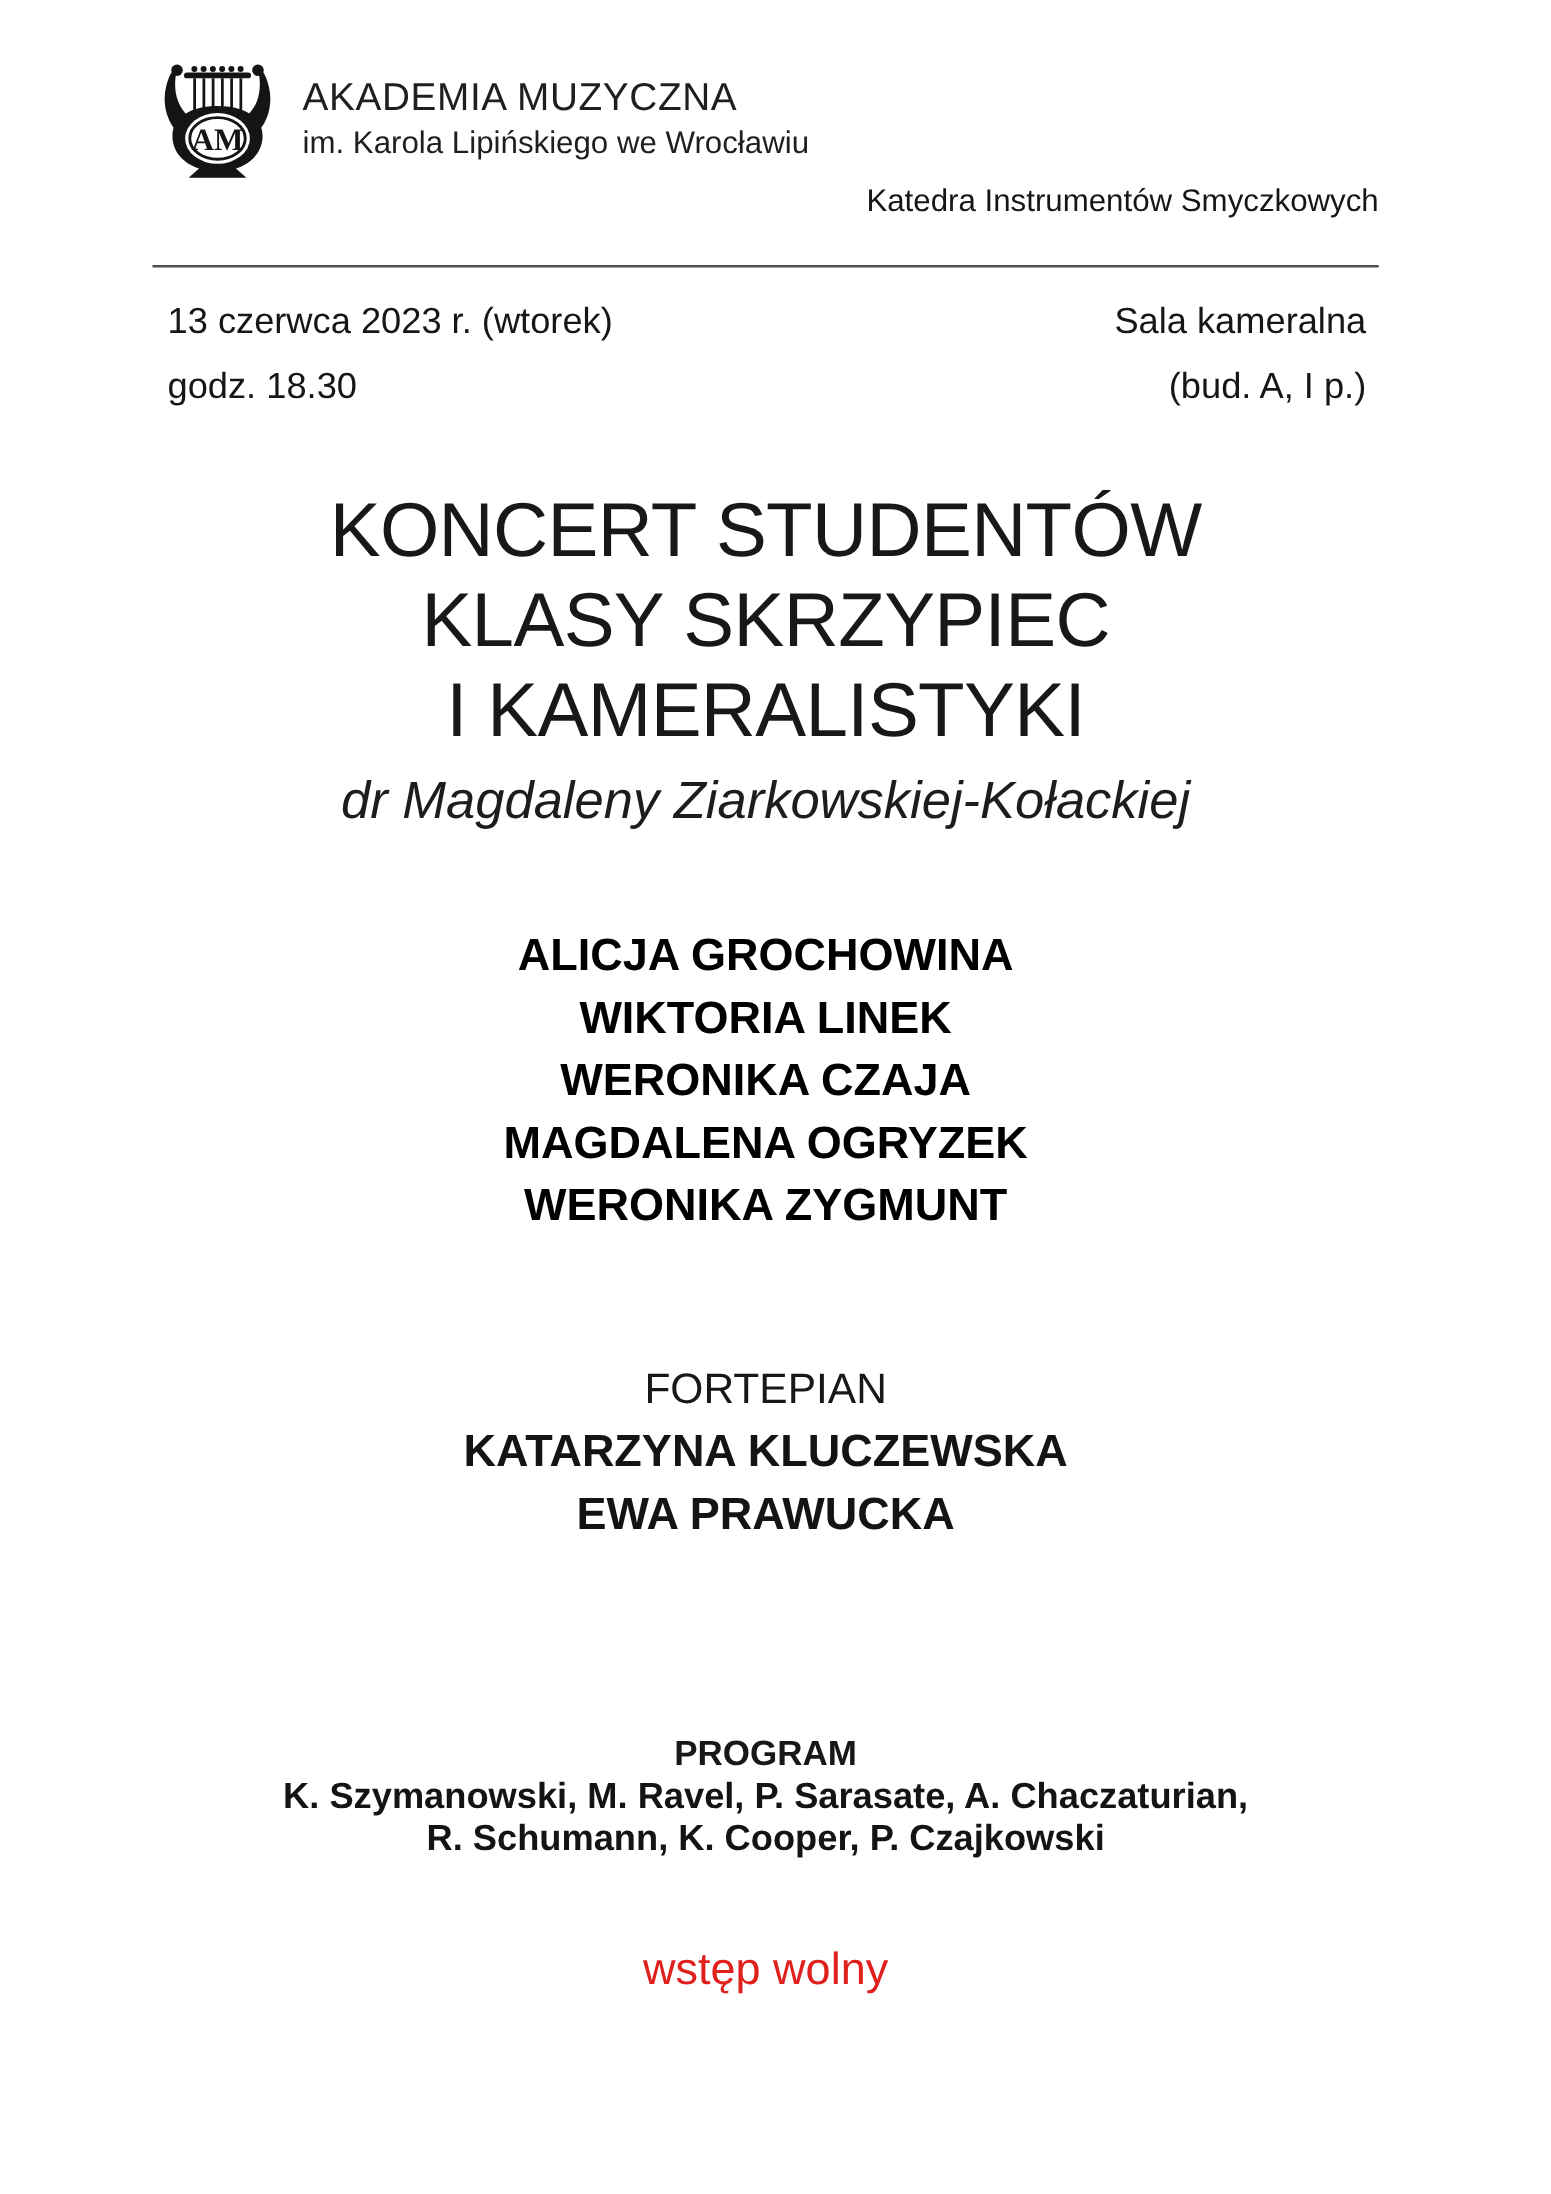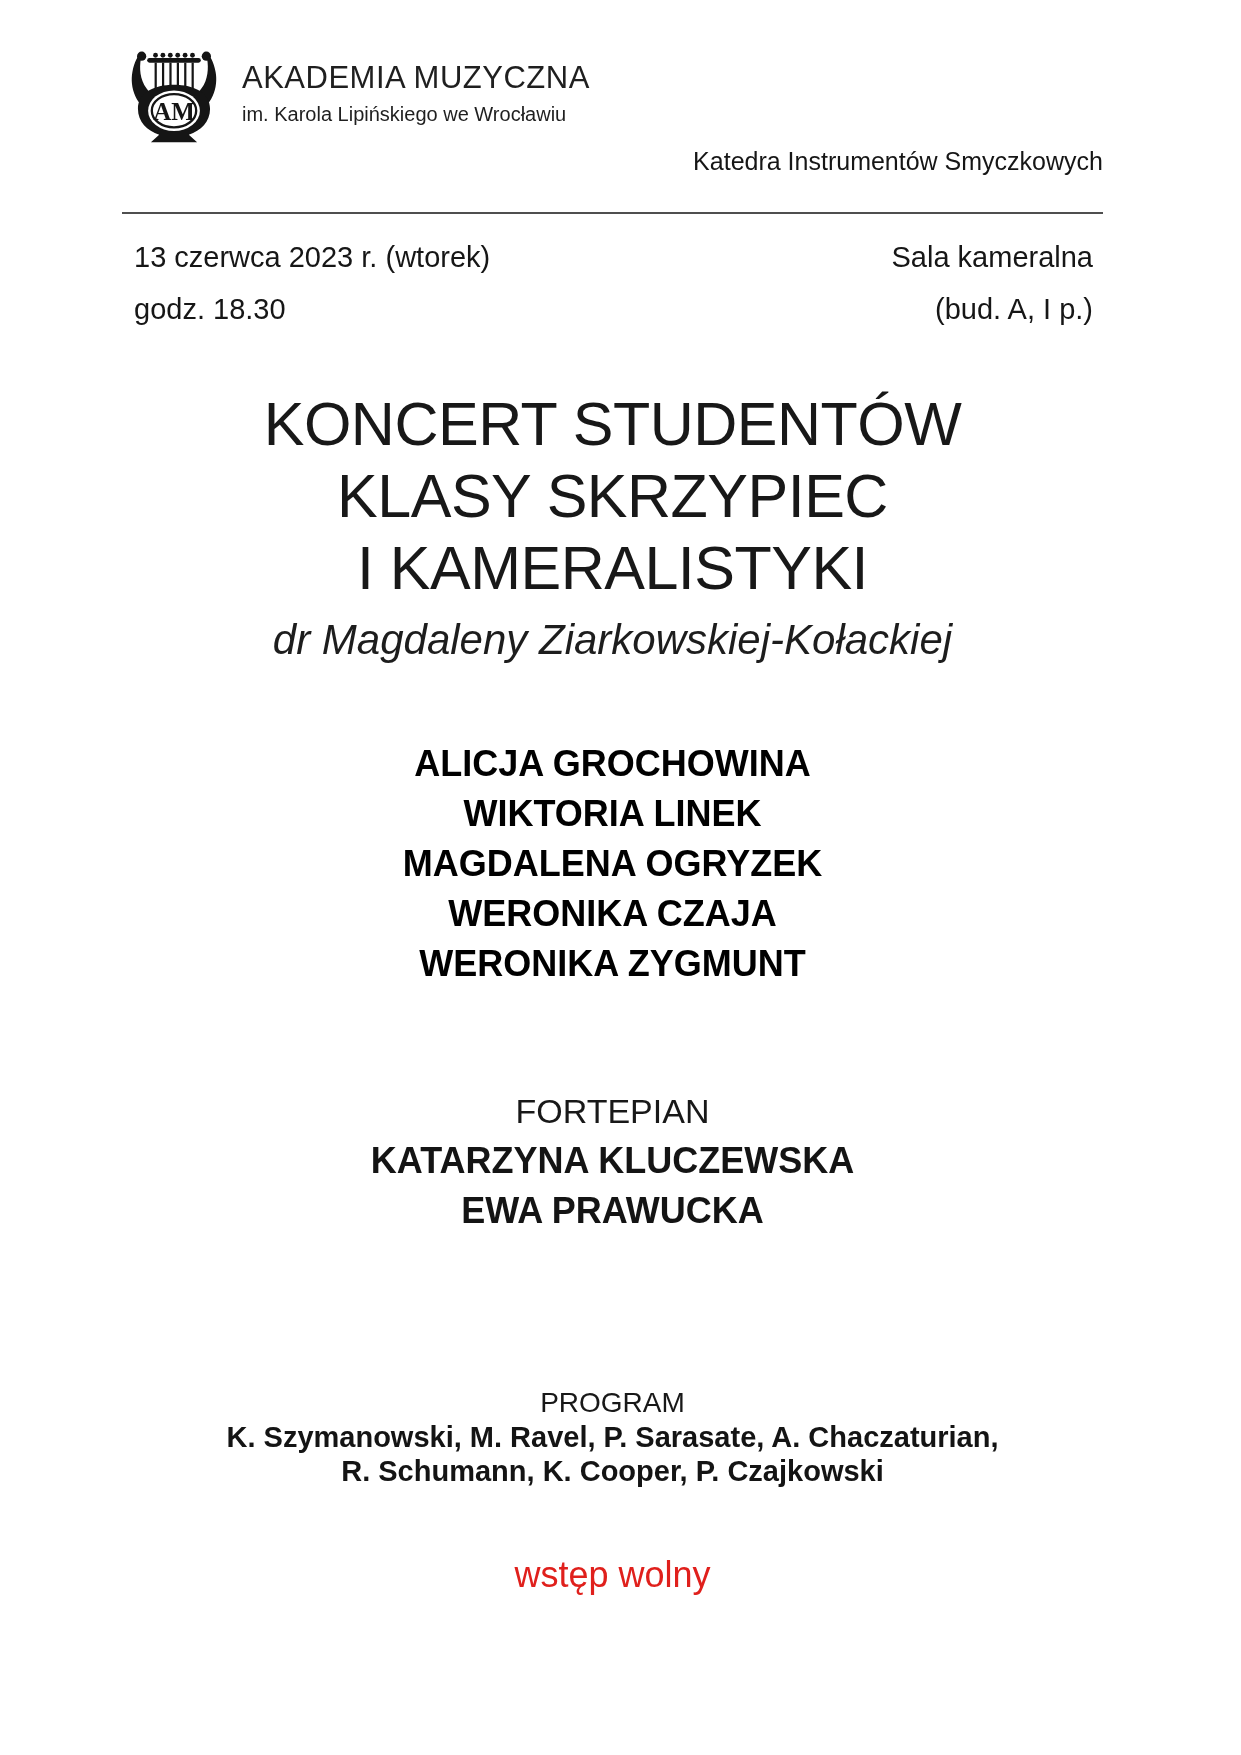--- a/index.html
+++ b/index.html
@@ -16,21 +16,21 @@
   }
 
   
   .logo-row { display: flex; align-items: center; gap: 16px; height: 102px; }
   .logo-mark { flex: 0 0 auto; }
   .org { display: flex; flex-direction: column; justify-content: space-between; }
   .org-name {
     font-size: 31px; line-height: 38px; letter-spacing: 0.5px;
     color: #1f1f1f; font-weight: 500;
   }
-  .org-sub { font-size: 20px; line-height: 34px; color: #1f1f1f; }
+  .org-sub { font-size: 25px; line-height: 34px; color: #1f1f1f; }
 
   .department {
     text-align: right;
     font-size: 25px; line-height: 30px; color: #161616;
   }
 
   .divider {
     margin-top: 36px; height: 0;
     border-top: 2px solid #4f4f4f;
   }
@@ -61,21 +61,21 @@
   .performers { list-style: none; margin: 76px 0 0 0; padding: 0; }
   .performers li {
     font-weight: 700; font-size: 36px; line-height: 50px; color: #000000;
   }
 
   .piano-section { margin-top: 97px; }
   .section-heading { font-size: 34px; line-height: 50px; font-weight: 400; color: #181818; }
   .bold-name { font-weight: 700; font-size: 36px; line-height: 50px; color: #141414; }
 
   .program-section { margin-top: 150px; }
-  .program-heading { font-size: 28px; line-height: 34px; font-weight: 400; color: #181818; }
+  .program-heading { font-size: 28px; line-height: 34px; font-weight: 700; color: #181818; }
   .program-line { font-weight: 700; font-size: 29px; line-height: 34px; color: #141414; }
 
   .admission {
     margin-top: 66px;
     font-size: 36px; line-height: 42px;
   }
 </style>
 </head>
 <body>
 
@@ -133,22 +133,22 @@
     <h1 class="title">
       <span class="title-line">KONCERT STUDENTÓW</span>
       <span class="title-line">KLASY SKRZYPIEC</span>
       <span class="title-line">I KAMERALISTYKI</span>
     </h1>
     <div class="subtitle">dr Magdaleny Ziarkowskiej-Kołackiej</div>
 
     <ul class="performers">
       <li>ALICJA GROCHOWINA</li>
       <li>WIKTORIA LINEK</li>
+      <li>WERONIKA CZAJA</li>
       <li>MAGDALENA OGRYZEK</li>
-      <li>WERONIKA CZAJA</li>
       <li>WERONIKA ZYGMUNT</li>
     </ul>
 
     <section class="piano-section">
       <div class="section-heading">FORTEPIAN</div>
       <div class="bold-name">KATARZYNA KLUCZEWSKA</div>
       <div class="bold-name">EWA PRAWUCKA</div>
     </section>
 
     <section class="program-section">

